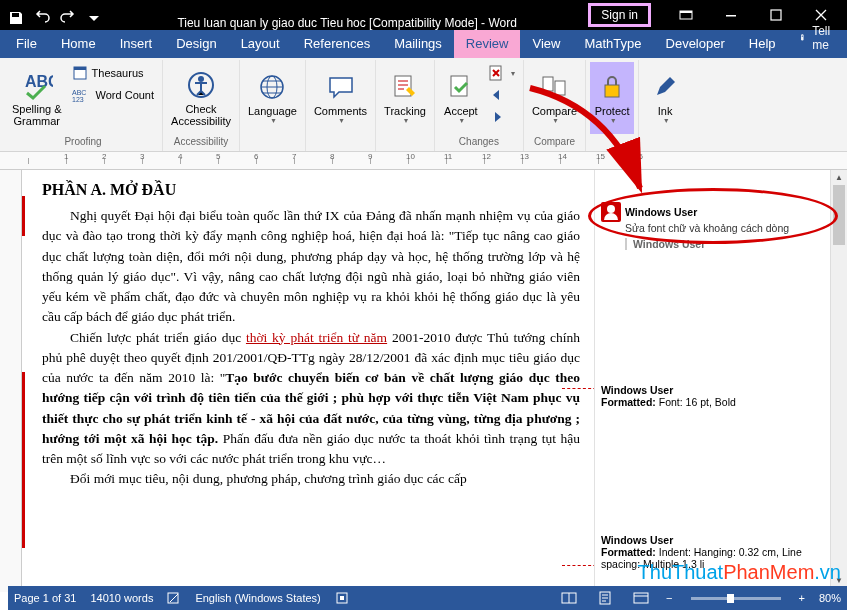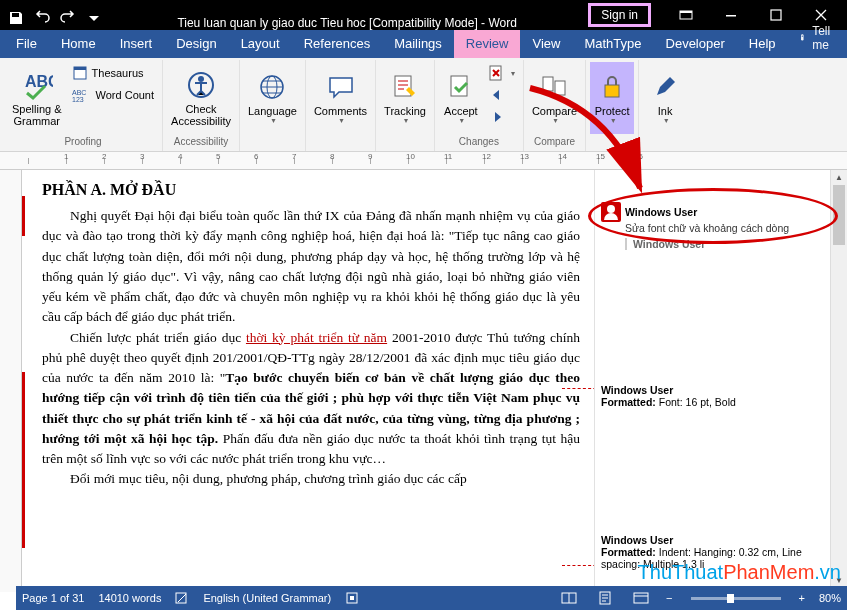--- a/index.html
+++ b/index.html
@@ -70,21 +70,21 @@
 
 .arrow-overlay { position: absolute; pointer-events: none; z-index: 50; }
 .redcircle { position: absolute; border: 3px solid #d40000; border-radius: 50%; }
 
 
 .vscroll { position: absolute; right: 0; top: 170px; width: 17px; bottom: 22px; background: #f0f0f0; border-left: 1px solid #ddd; }
 .vscroll .thumb { position: absolute; top: 15px; left: 2px; right: 2px; height: 60px; background: #c8c8c8; }
 .vscroll .arr { height: 15px; display: flex; align-items: center; justify-content: center; font-size: 8px; color: #555; }
 
 
-.statusbar { position: absolute; bottom: 0; left: 16px; right: 0; height: 22px; background: #2b579a; color: #fff; display: flex; align-items: center; padding: 12px 6px; font-size: 11px; gap: 14px; }
+.statusbar { position: absolute; bottom: 0; left: 8px; right: 0; height: 22px; background: #2b579a; color: #fff; display: flex; align-items: center; padding: 12px 6px; font-size: 11px; gap: 14px; }
 .statusbar .spacer { flex: 1; }
 .statusbar .vbtn { width: 22px; display: flex; align-items: center; justify-content: center; cursor: pointer; }
 .statusbar .zoomslider { width: 90px; height: 3px; background: rgba(255,255,255,0.5); position: relative; margin: 0 4px; }
 .statusbar .zoomslider .zthumb { position: absolute; left: 40%; top: -3px; width: 7px; height: 9px; background: #fff; }
 
 
 .watermark { position: absolute; right: 6px; bottom: 26px; font-size: 20px; font-weight: normal; z-index: 60; font-family: Arial, sans-serif; }
 .watermark .w1 { color: #00a2e8; }
 .watermark .w2 { color: #ff3b1f; }
 
@@ -460,21 +460,21 @@
 
 <div class="statusbar">
   <span>Page 1 of 31</span>
   <span>14010 words</span>
   <span>
       <svg width="14" height="14" viewBox="0 0 14 14">
         <rect x="1" y="2" width="10" height="10" fill="none" stroke="#fff"></rect>
         <path stroke="#fff" d="M3 11l8-8"></path>
       </svg>
     </span>
-  <span>English (United Grammar)</span>
+  <span>English (Windows States)</span>
   <span>
       <svg width="14" height="14" viewBox="0 0 14 14">
         <rect x="2" y="2" width="10" height="10" fill="none" stroke="#fff"></rect>
         <rect x="5" y="5" width="4" height="4" fill="#fff"></rect>
       </svg>
     </span>
   <div class="spacer"></div>
   <div class="vbtn">
       <svg width="16" height="14" viewBox="0 0 16 14">
         <rect x="1" y="2" width="14" height="10" fill="none" stroke="#fff"></rect>

